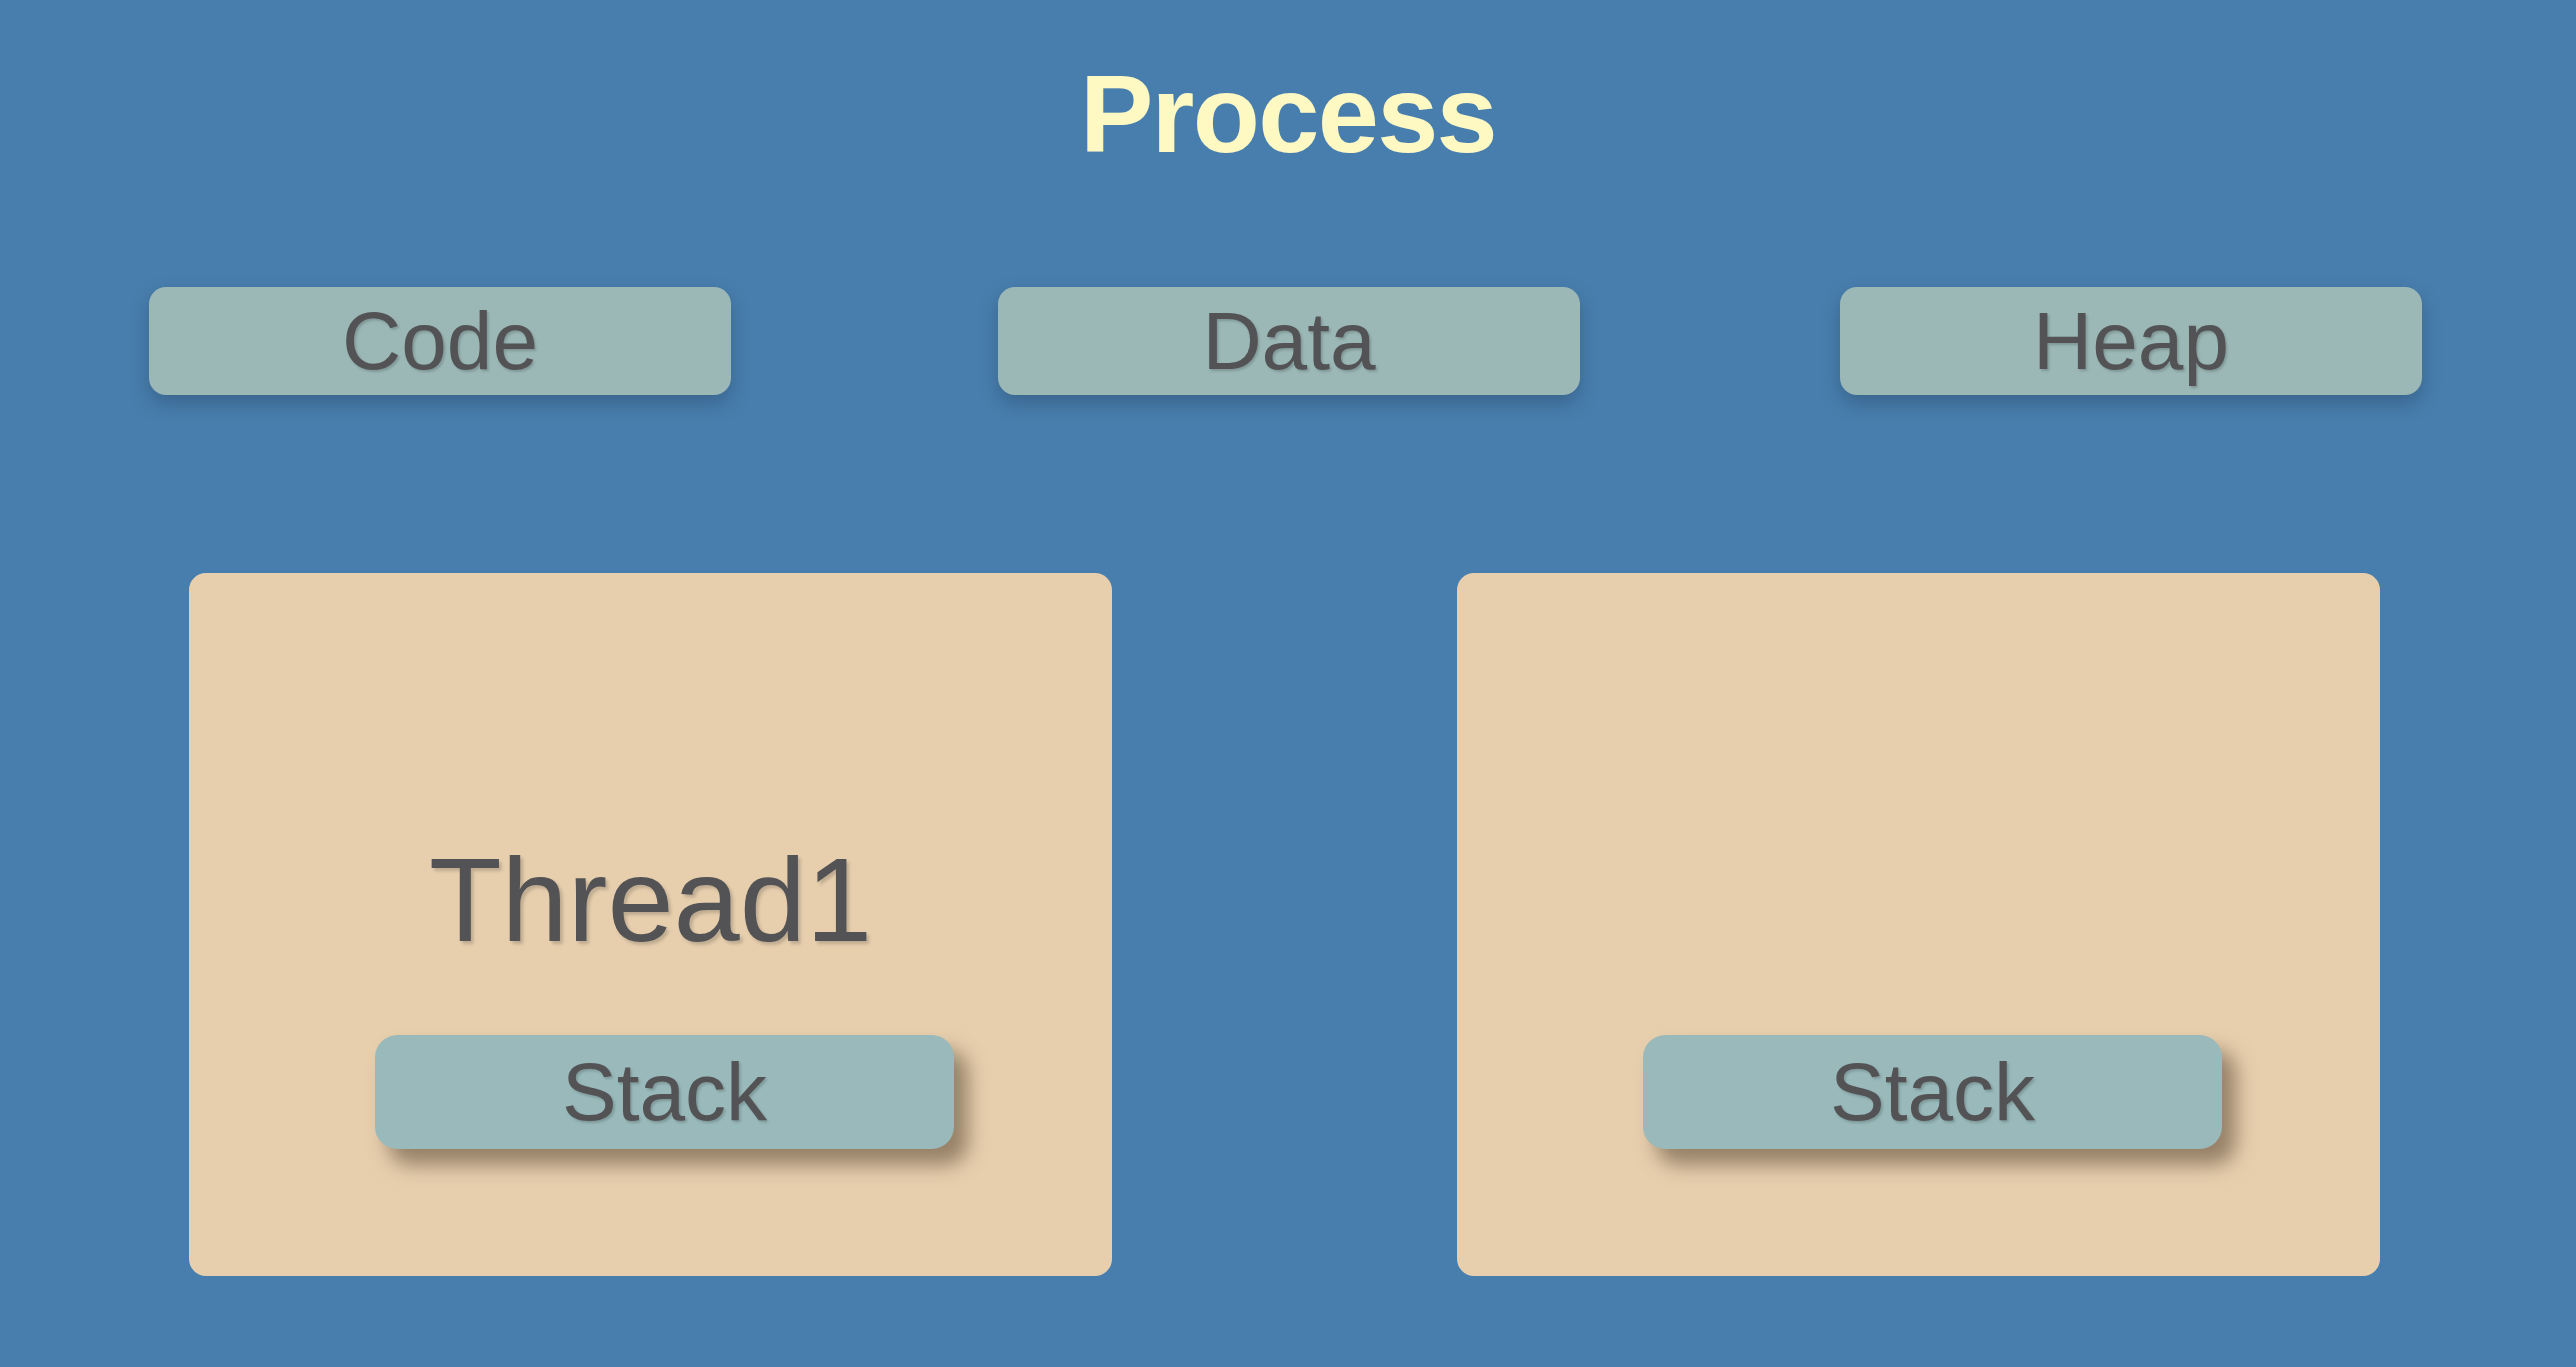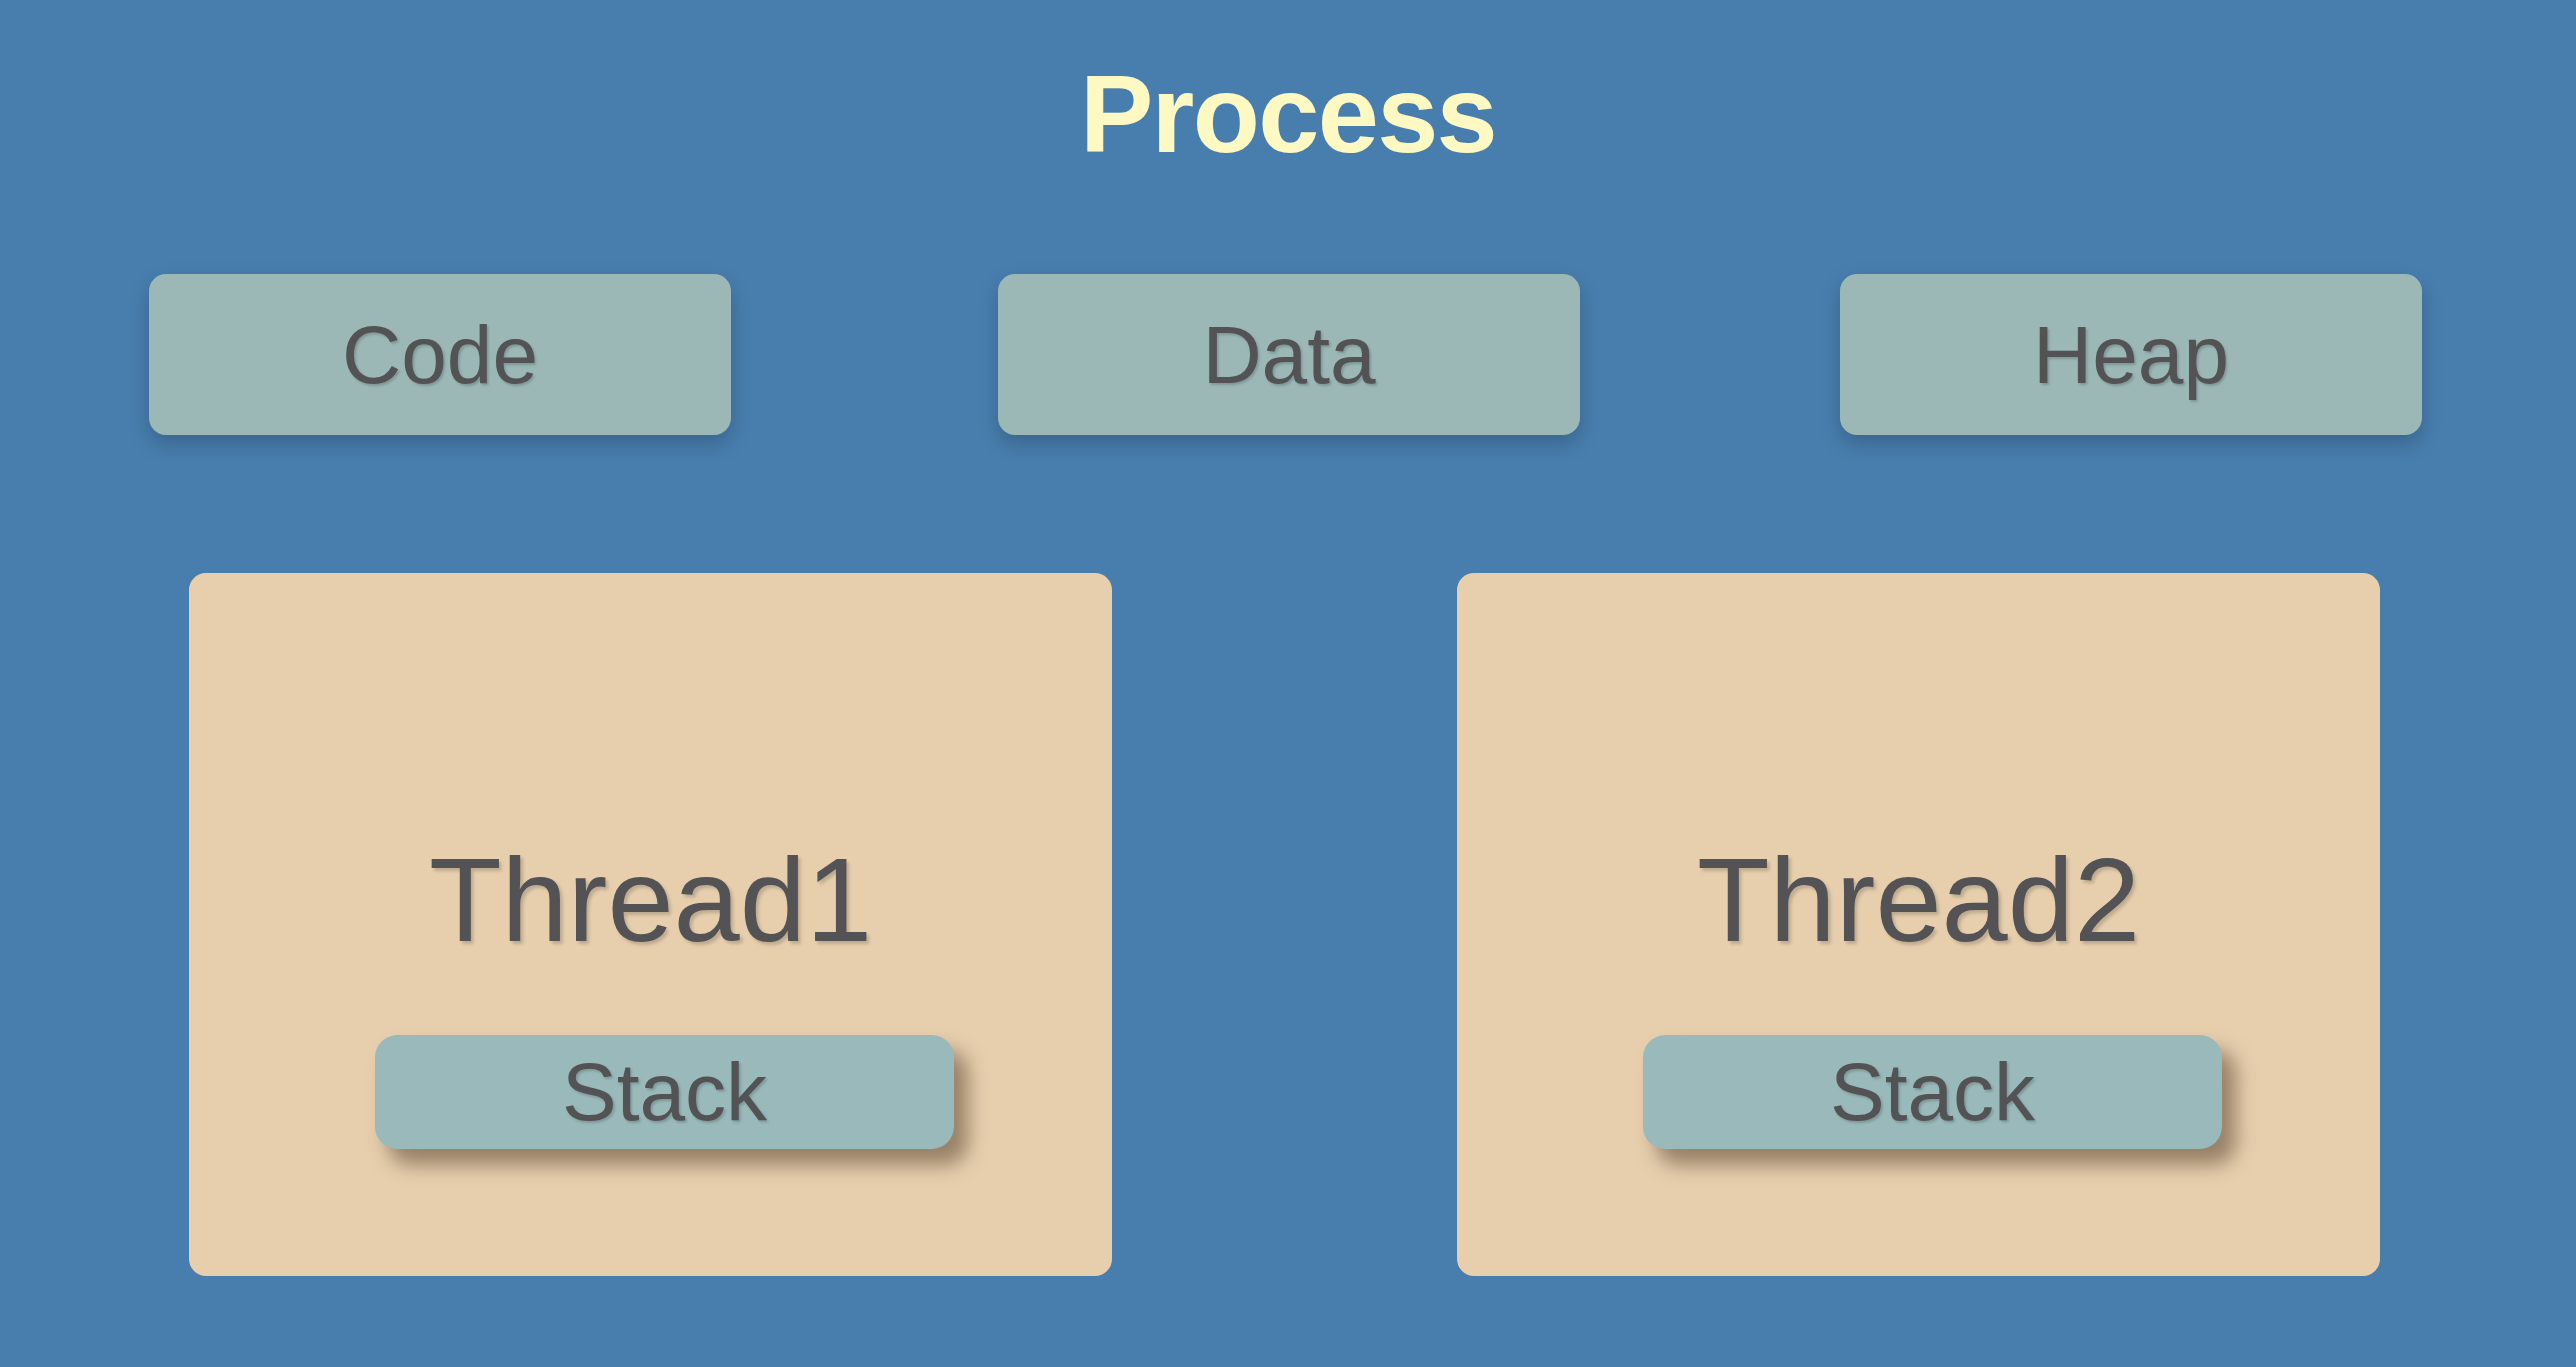--- a/index.html
+++ b/index.html
@@ -21,23 +21,23 @@
     left: 0;
     width: 100%;
     text-align: center;
     font-size: 110px;
     font-weight: bold;
     letter-spacing: -1.7px;
     color: #fef9c3;
   }
   .segment-box {
     position: absolute;
-    top: 274px;
+    top: 287px;
     width: 582px;
-    height: 161px;
+    height: 108px;
     background: #9bb8b7;
     border-radius: 17px;
     display: flex;
     align-items: center;
     justify-content: center;
     box-shadow: 0 8.6px 19px rgba(25, 45, 65, 0.30);
   }
   .segment-box .label,
   .stack-box .label {
     font-size: 82px;
@@ -106,20 +106,19 @@
   </div>
 
   <div class="thread-box" id="thread-1">
     <div class="thread-label">Thread1</div>
     <div class="stack-box">
       <span class="label">Stack</span>
     </div>
   </div>
 
   <div class="thread-box" id="thread-2">
-    <div class="thread-label">Thread2</div>
     <div class="stack-box">
       <span class="label">Stack</span>
     </div>
   </div>
 
 </div>
 
 
 </body></html>

